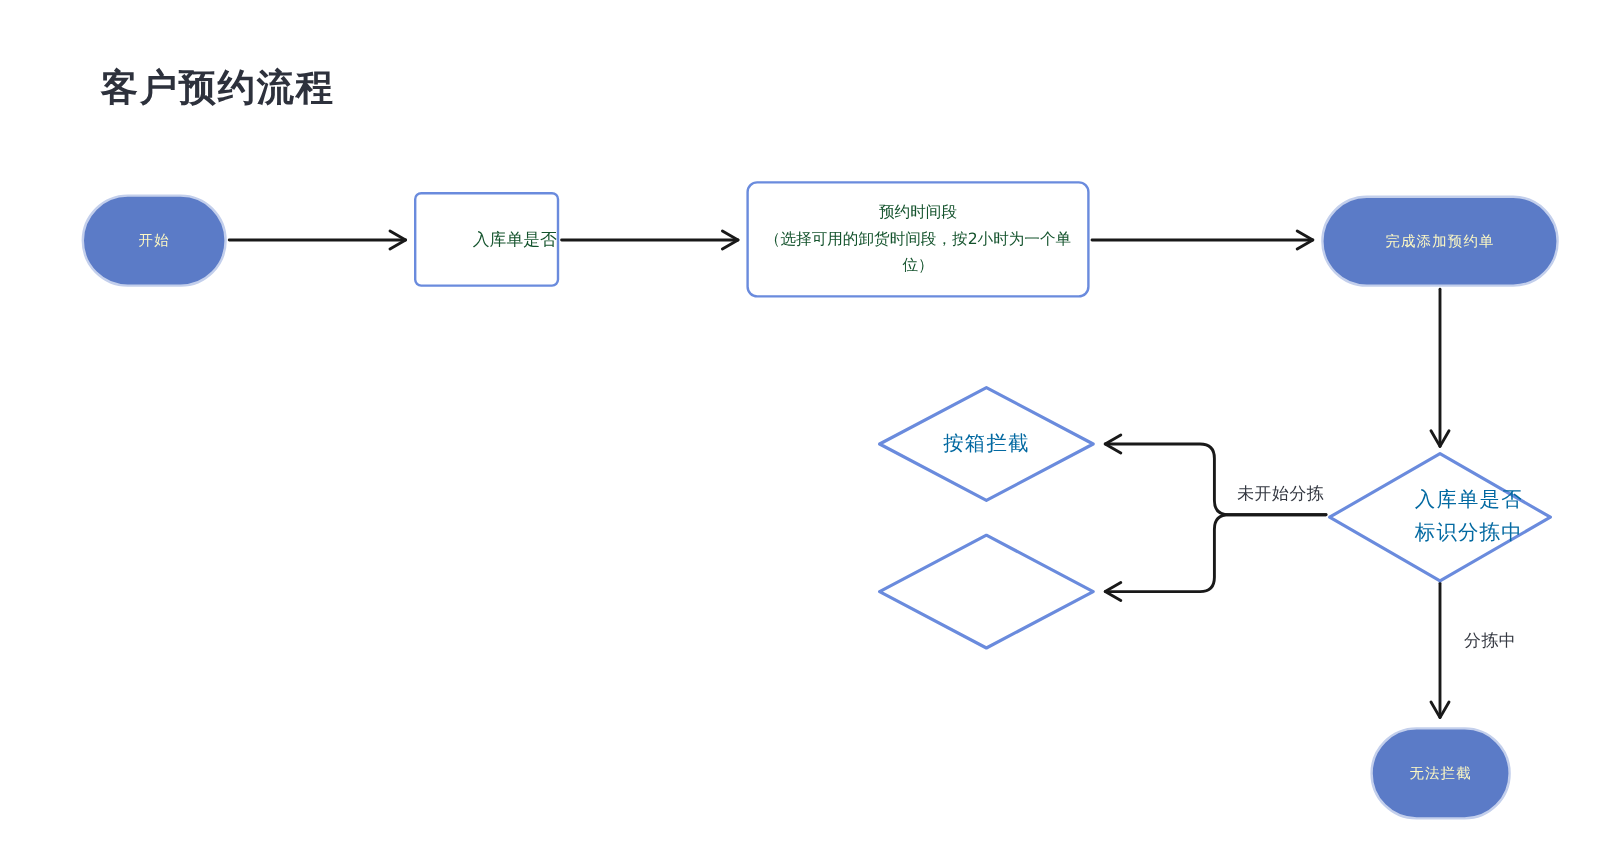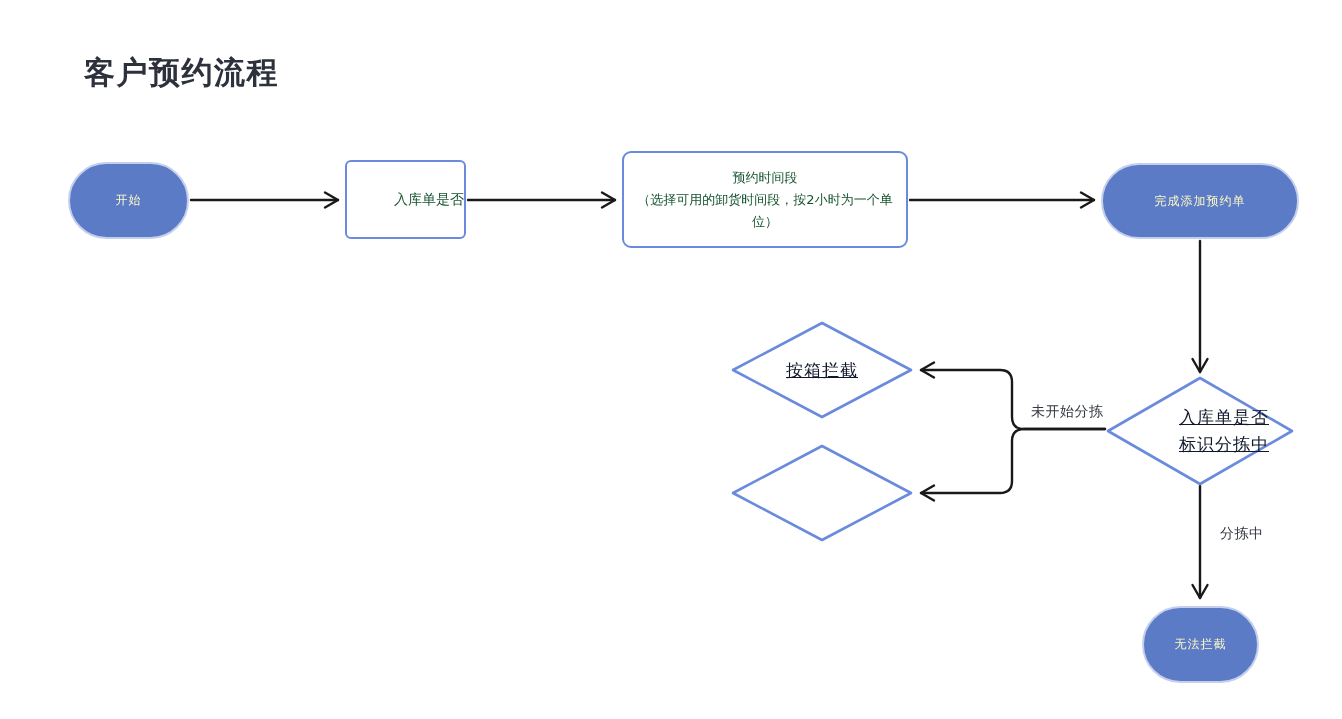--- a/index.html
+++ b/index.html
@@ -37,25 +37,24 @@
     border:2px solid #6a8bdd;
     border-radius:6px;
     font-size:14px;
     justify-content:flex-end;
   }
   .process.big{border-radius:9px;font-size:13px;line-height:22px;padding:0 9px;}
   .diamond-label{
     position:absolute;
     display:flex;flex-direction:column;align-items:center;justify-content:center;
     text-align:right;
-    color:#0f172a;
+    color:#0369a1;
     font-size:17px;
     line-height:27px;
     letter-spacing:1px;
-    text-decoration:underline;
   }
   .edge-label{
     position:absolute;
     font-size:14px;
     color:#333740;
     white-space:nowrap;
     background:#ffffff;
     letter-spacing:0.5px;
     font-family:Liberation Serif, serif;
   }

